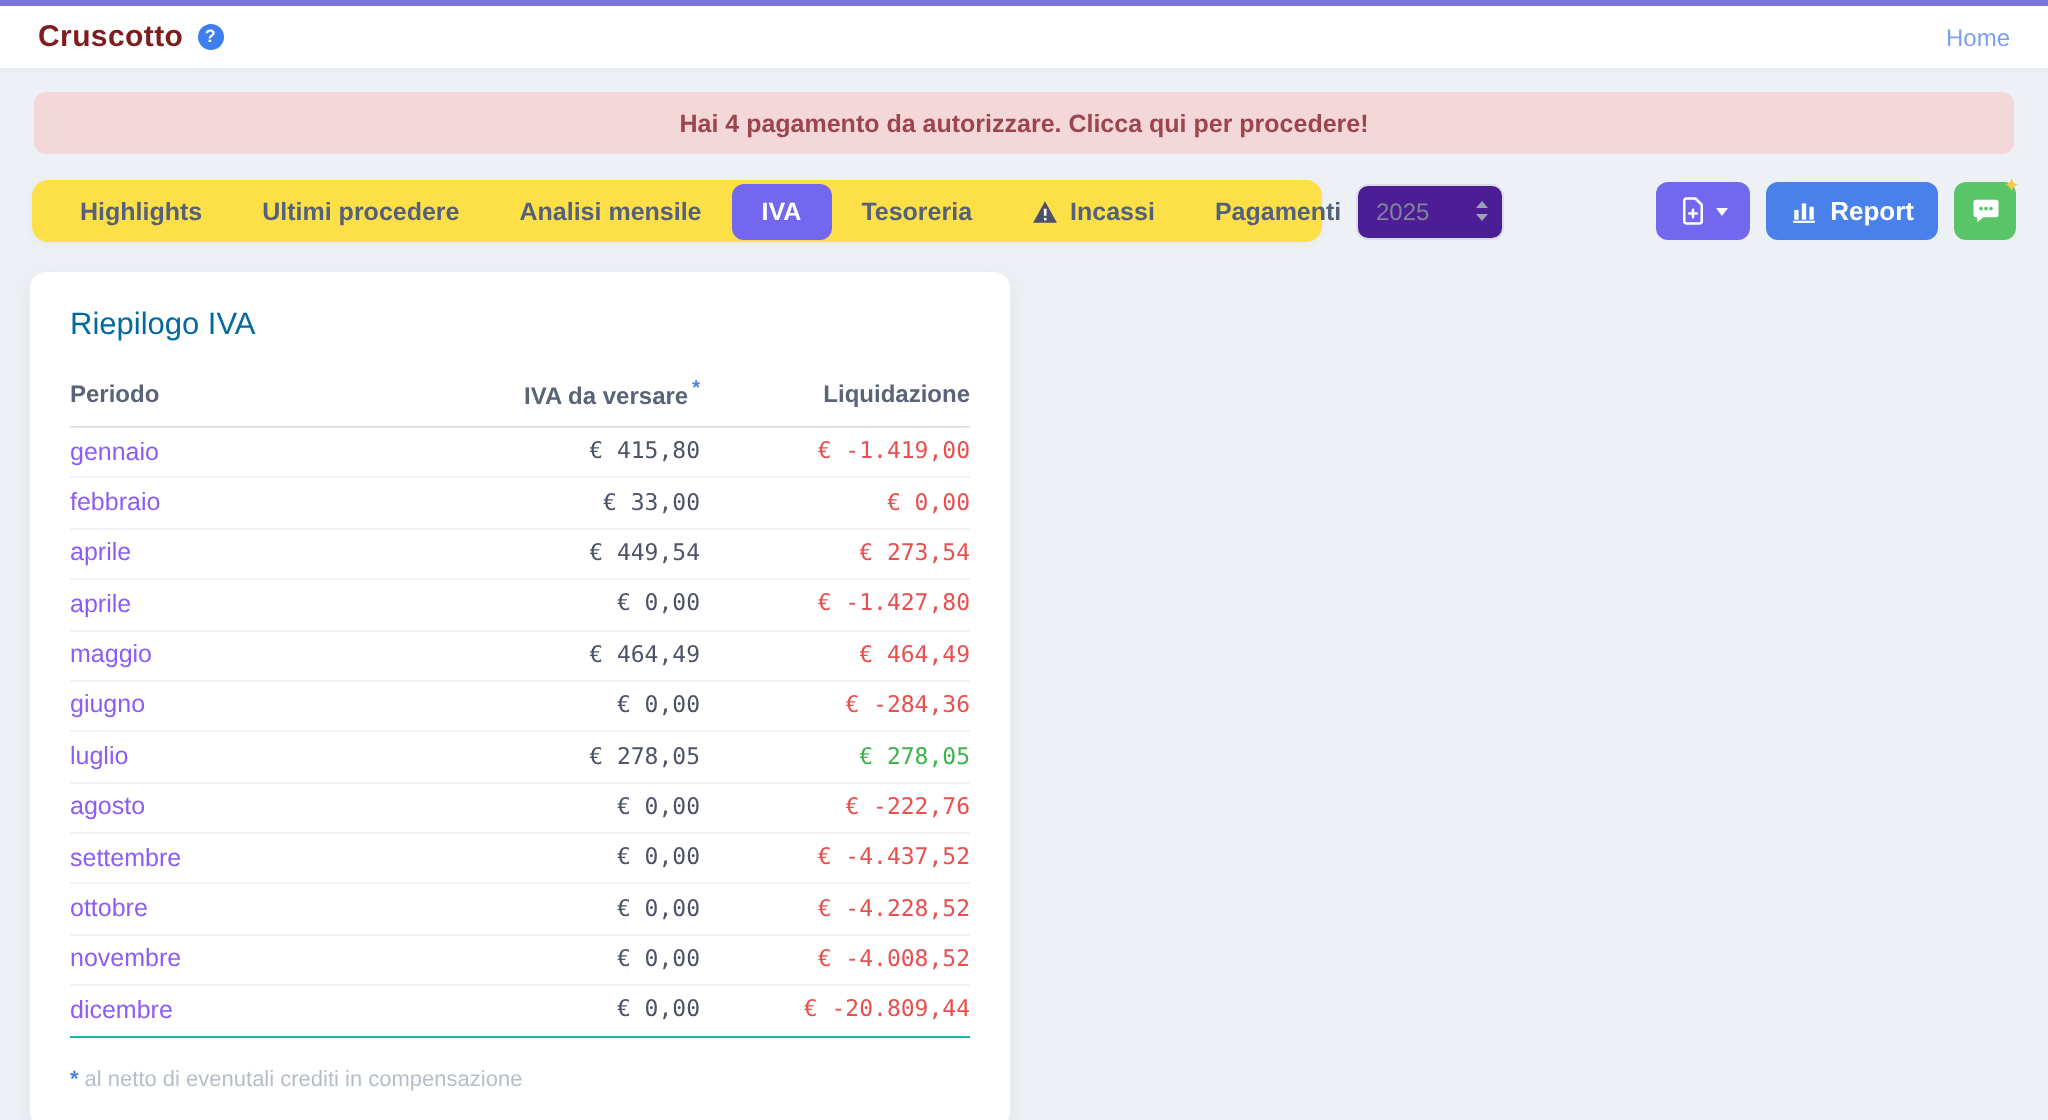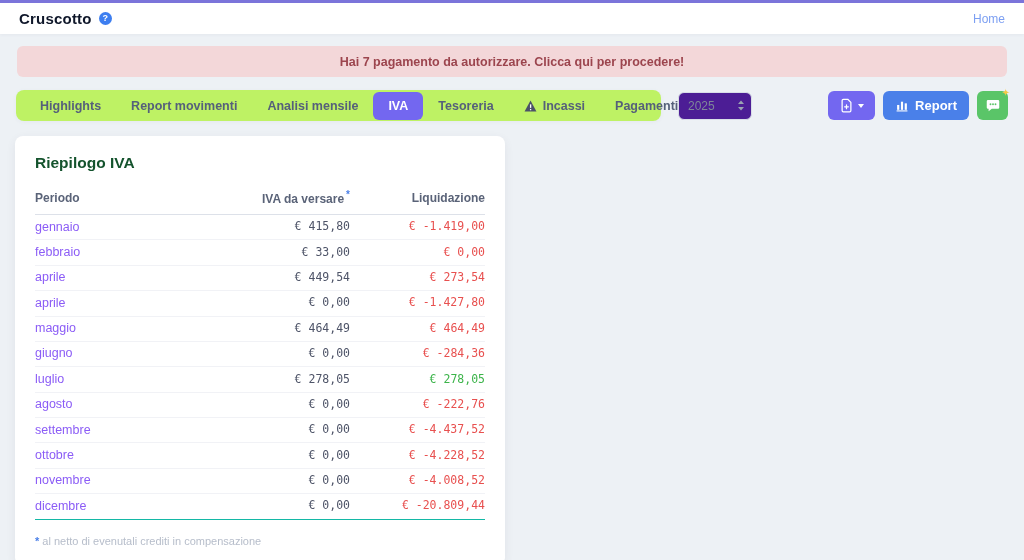--- a/index.html
+++ b/index.html
@@ -14,21 +14,21 @@
 
   
   .topbar {
     height:34px; background:#ffffff;
     border-top:3px solid #7b74da;
     display:flex; align-items:center; justify-content:space-between;
     padding:0 19px;
     box-shadow:0 1px 3px rgba(80,90,120,.06);
   }
   .brand { display:flex; align-items:center; gap:7px; }
-  .brand-title { color:#0f172a; font-size:15px; font-weight:600; letter-spacing:.2px; }
+  .brand-title { color:#7f1d1d; font-size:15px; font-weight:600; letter-spacing:.2px; }
   .help-badge {
     width:13px; height:13px; border-radius:50%;
     background:#3d7ef0; color:#fff;
     font-size:9px; font-weight:700; line-height:13px; text-align:center;
     cursor:pointer;
   }
   .home-link { color:#7c9ff2; font-size:12px; text-decoration:none; cursor:pointer; }
 
   
   .alert {
@@ -36,21 +36,21 @@
     height:31px; border-radius:6px;
     background:#f3d7d9; color:#9c454e;
     display:flex; align-items:center; justify-content:center;
     font-size:12.5px; font-weight:600;
     cursor:pointer;
   }
 
   
   .controls-row { display:flex; align-items:center; margin:0 16px; }
   .tabs {
-    background:#bef264; border-radius:8px;
+    background:#fde047; border-radius:8px;
     display:flex; align-items:center;
     width:645px; height:31px; padding:0 9px;
     box-shadow:0 1px 4px rgba(80,90,120,.05);
   }
   .tab {
     font-size:12.5px; color:#55607a; font-weight:600;
     padding:7px 15px; border-radius:6px;
     display:flex; align-items:center; gap:6px;
     cursor:pointer; white-space:nowrap;
   }
@@ -81,21 +81,21 @@
   .btn-chat { background:#5ac568; width:31px; position:relative; }
   .sparkle { position:absolute; top:-4px; right:-2px; color:#f7c948; font-size:10px; }
 
   
   .card {
     margin:15px 0 0 15px; width:490px;
     background:#fff; border-radius:8px;
     box-shadow:0 3px 10px rgba(75,70,92,.08);
     padding:16px 20px 18px;
   }
-  .card-title { font-size:15.5px; font-weight:700; color:#14532d; margin:2px 0 11px; }
+  .card-title { font-size:15.5px; font-weight:400; color:#0369a1; margin:2px 0 11px; }
 
   table { width:100%; border-collapse:collapse; }
   col.c1 { width:38%; } col.c2 { width:32%; } col.c3 { width:30%; }
   th {
     font-size:12px; color:#5a6378; font-weight:700; text-align:left;
     padding:6px 0 8px; border-bottom:1px solid #dde1e9;
   }
   th.num { text-align:right; }
   .th-star { color:#4a7fe8; font-size:10px; vertical-align:super; margin-left:2px; }
   td {
@@ -122,30 +122,30 @@
 
 <div class="topbar">
   <div class="brand">
     <span class="brand-title">Cruscotto</span>
     <span class="help-badge">?</span>
   </div>
   <a class="home-link">Home</a>
 </div>
 
 <div class="alert">
-  <span>Hai 7 pagamento da autorizzare. Clicca qui per procedere!</span>
+  <span>Hai 4 pagamento da autorizzare. Clicca qui per procedere!</span>
 </div>
 
 <div class="controls-row">
   <div class="tabs">
     <div class="tab">
         <span>Highlights</span>
       </div>
     <div class="tab">
-        <span>Report movimenti</span>
+        <span>Ultimi procedere</span>
       </div>
     <div class="tab">
         <span>Analisi mensile</span>
       </div>
     <div class="tab active">
         <span>IVA</span>
       </div>
     <div class="tab">
         <span>Tesoreria</span>
       </div>

